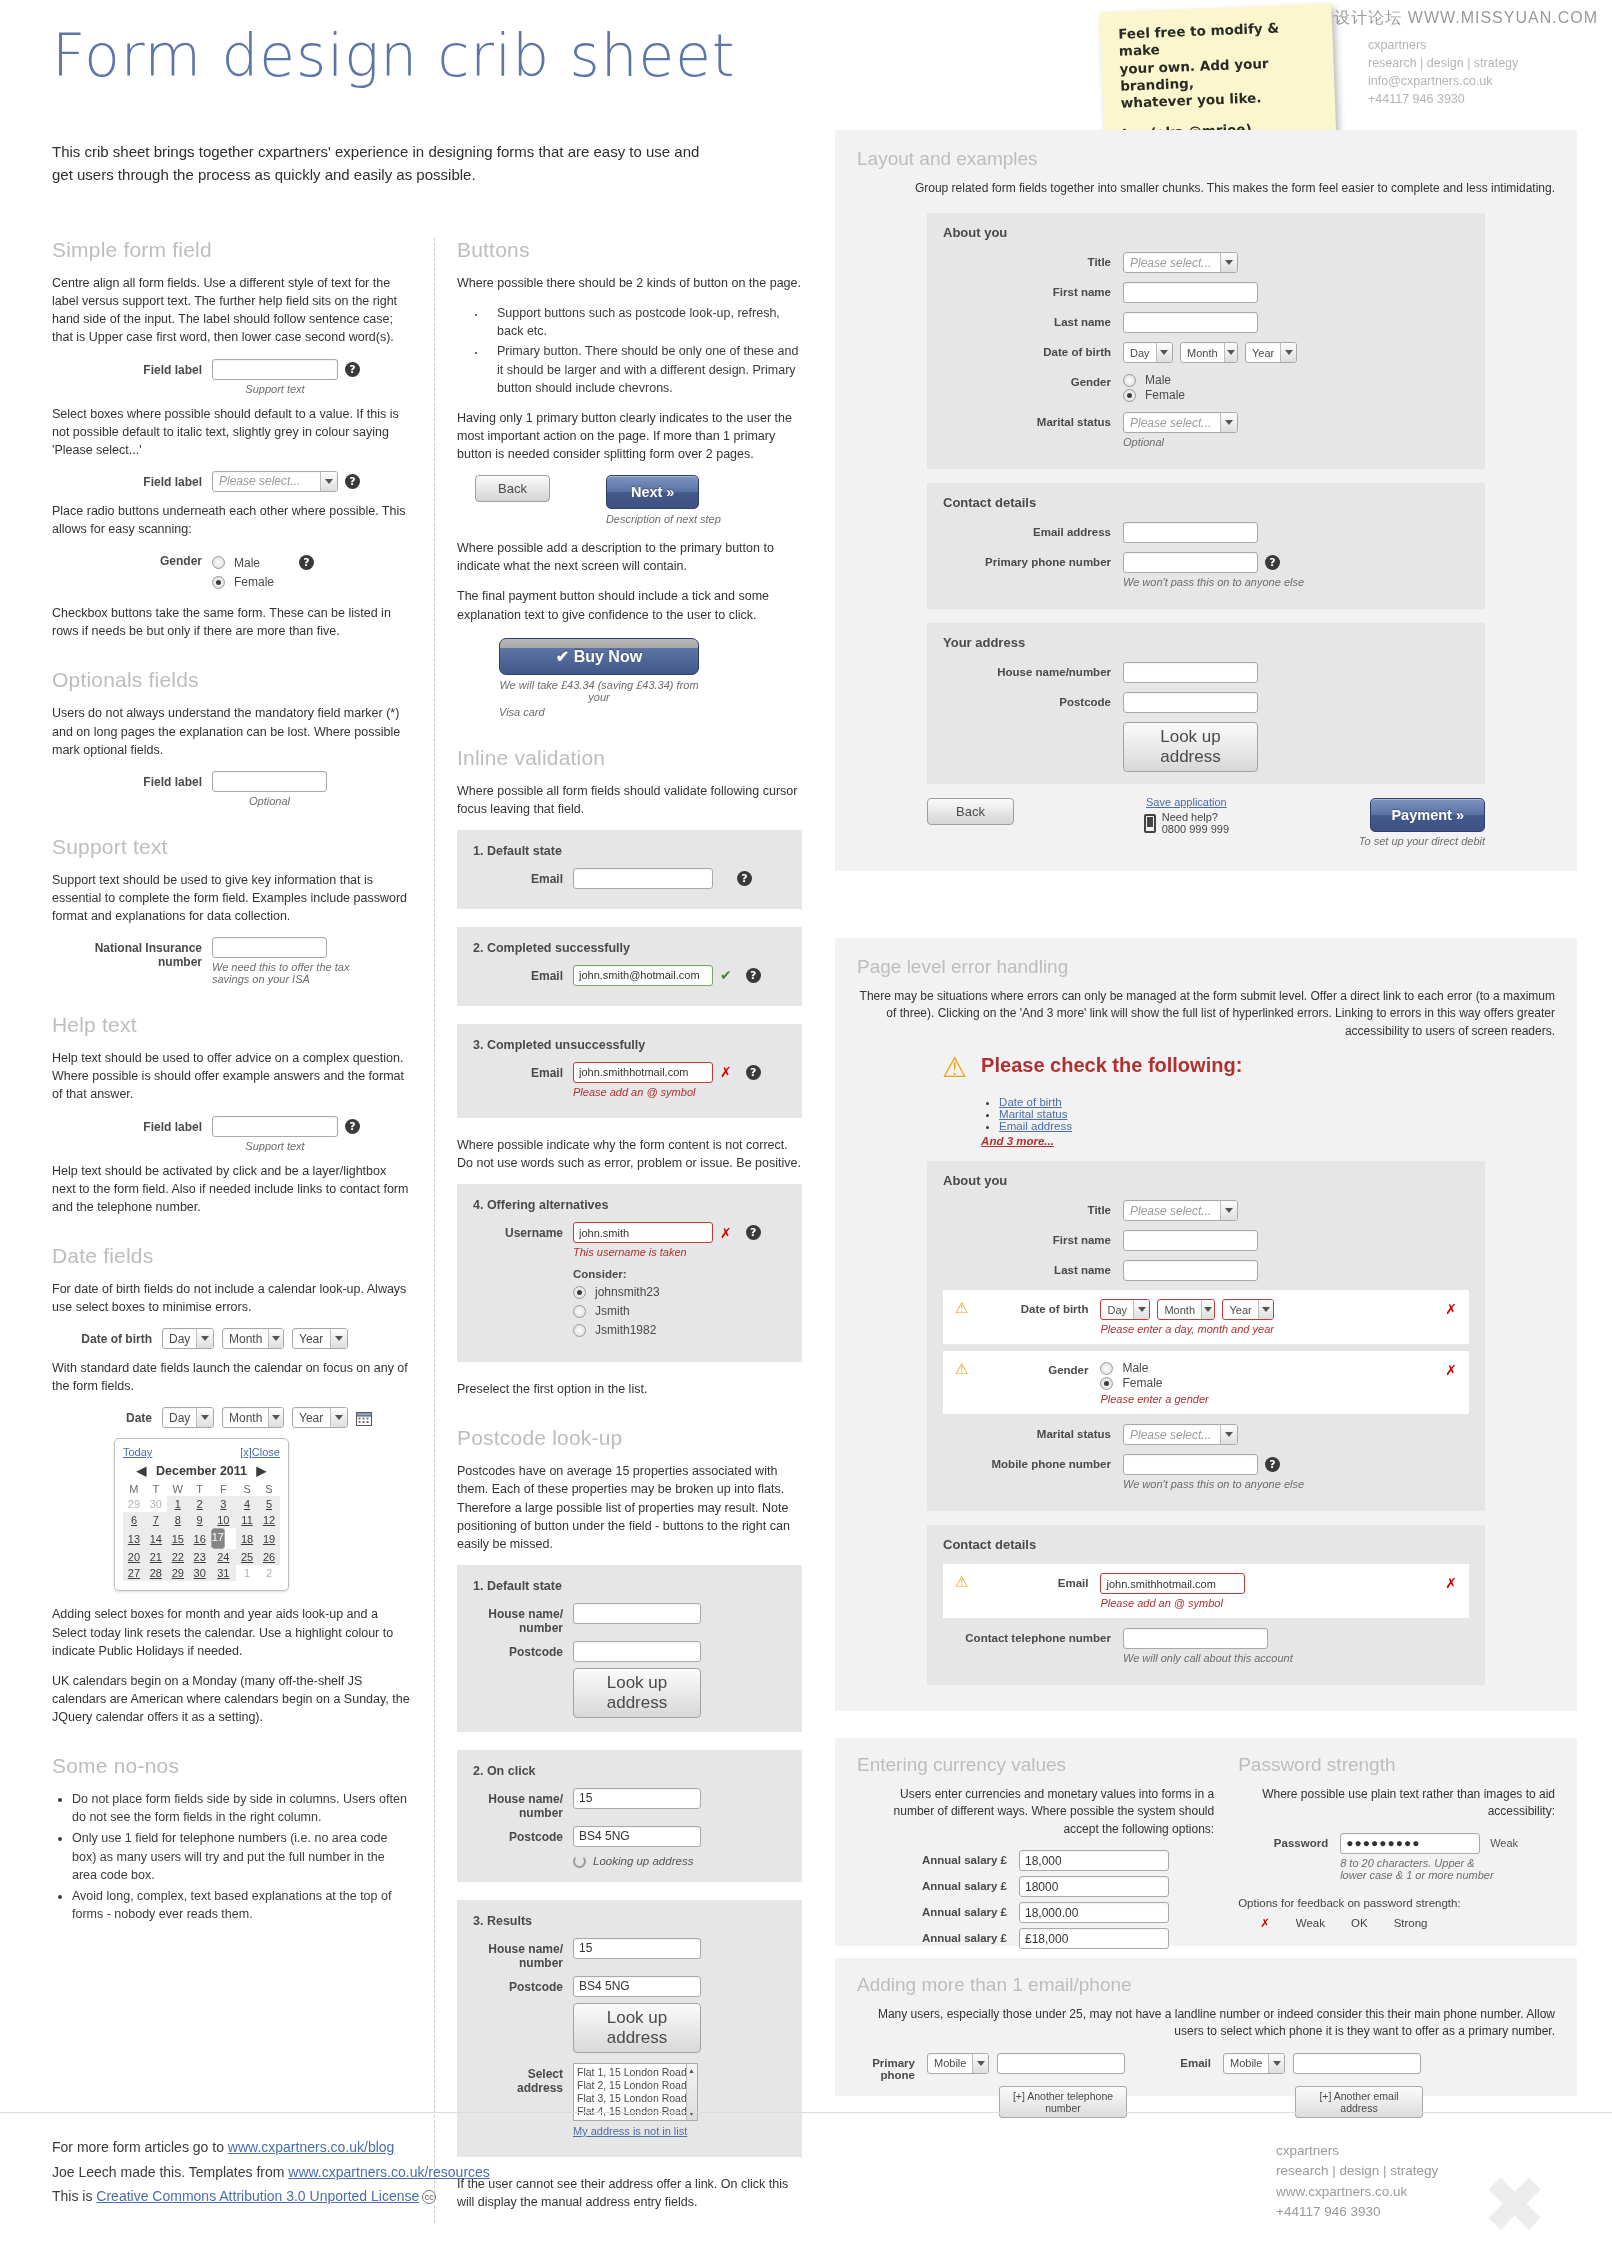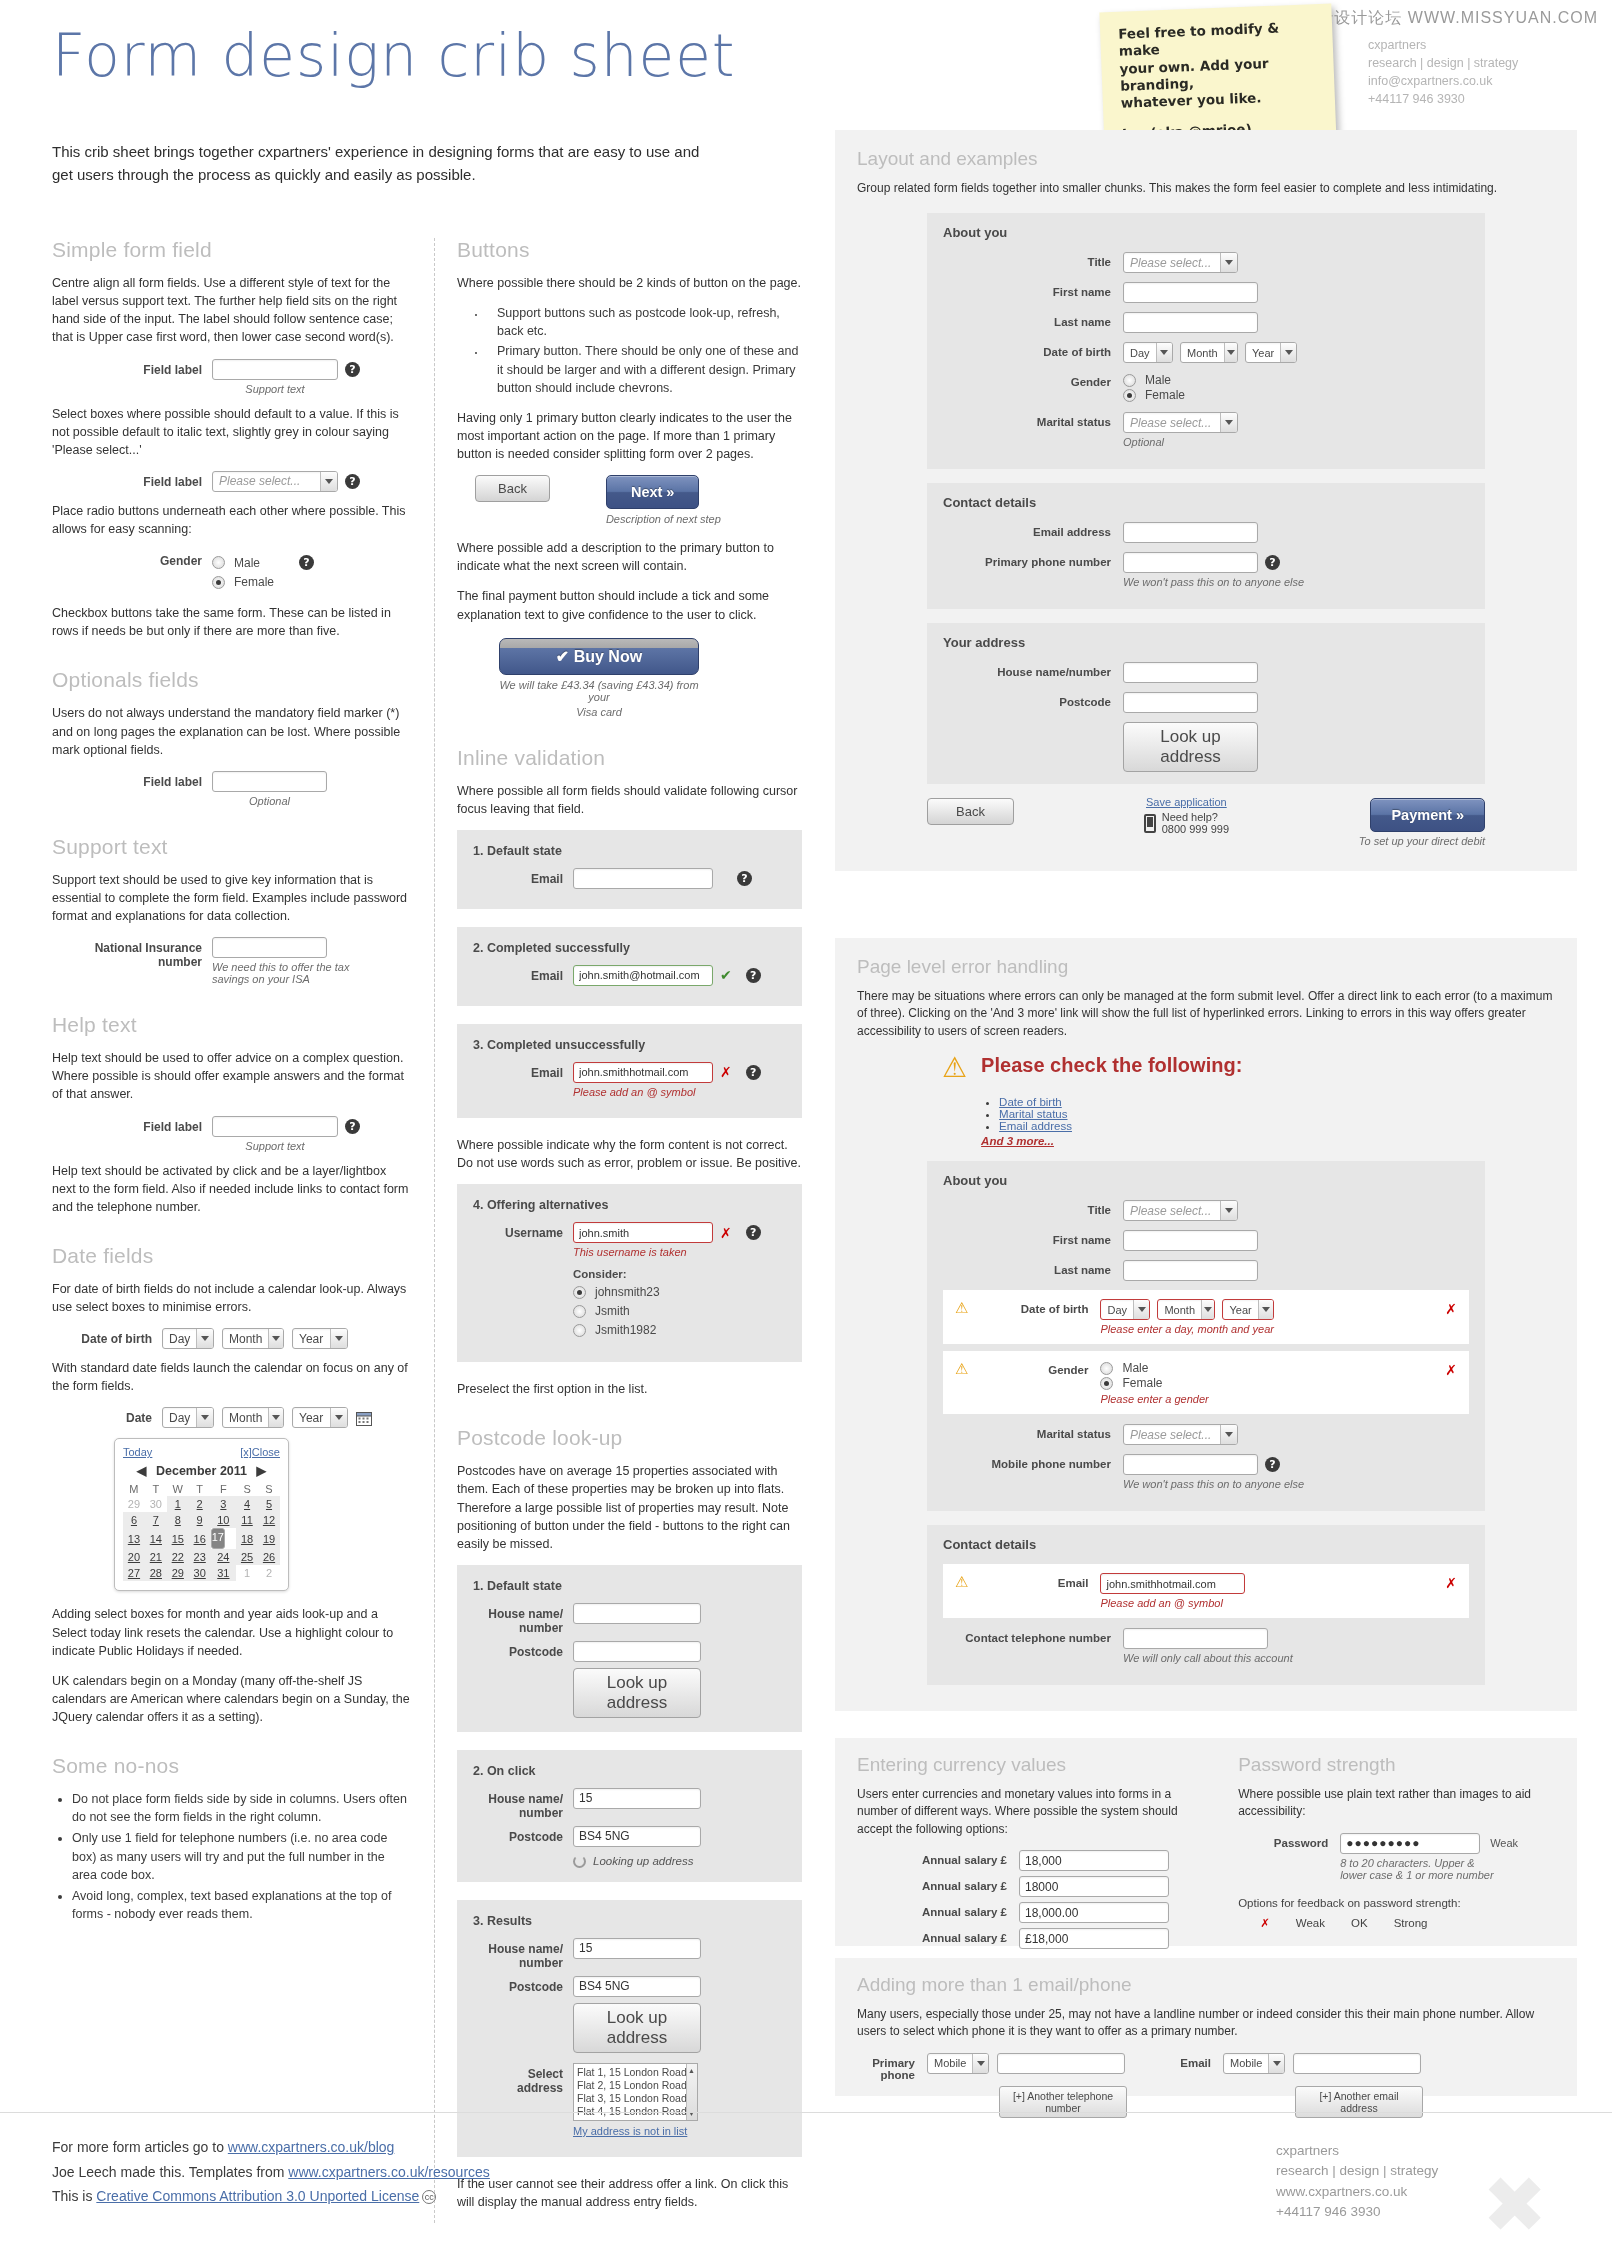--- a/index.html
+++ b/index.html
@@ -168,21 +168,21 @@
   .cal th { font-weight:normal; color:#6b6b6b; font-size:11px; padding:1px 0; }
   .cal td { text-align:center; padding:2px 0; font-size:11px; color:#3b3b3b;
             background:#ececec; }
   .cal td.off { color:#b3b3b3; background:#fff; }
   .cal td.sel { background:#858585; color:#fff; }
   .cal td u { text-decoration:underline; cursor:pointer; }
 
   
   .rpanel { position:absolute; background:#f2f2f2; }
   .rpanel h2 { font-size:19px; color:#bdbdbd; font-weight:normal; margin:0 0 10px 0; }
-  .rpanel p.body { font-size:12px; }
+  .rpanel p.body { font-size:12px;text-align:right; }
   .subcard { background:#e6e6e6; padding:12px 16px; margin-bottom:14px; }
   .subcard .sctitle { font-weight:bold; font-size:13px; color:#4a4a4a; margin-bottom:12px; }
   .grow { display:flex; align-items:flex-start; margin-bottom:9px; }
   .glabel { font-weight:bold; font-size:11.5px; color:#4a4a4a; text-align:right;
             width:168px; padding-top:4px; }
   .gctl { padding-left:12px; }
 
   .errbox { background:#fff; padding:9px 12px; margin-bottom:7px; display:flex;
             align-items:flex-start; }
   .warn { color:#e8a317; font-size:15px; line-height:1; margin-right:0;
@@ -498,21 +498,21 @@
         <div class="hint" style="text-align:center;margin-top:4px">Description of next step</div>
       </div>
     </div>
 
     <p class="body">Where possible add a description to the primary button to indicate what the next screen will contain.</p>
     <p class="body">The final payment button should include a tick and some explanation text to give confidence to the user to click.</p>
 
     <div style="margin:14px 0 0 42px;width:200px">
       <button class="btn-buy" style="width:200px">✔ Buy Now</button>
       <div class="hint" style="text-align:center;margin-top:4px">We will take £43.34  (saving £43.34) from your</div>
-      <div class="hint" style="text-align:center">Visa card</div>
+      <div class="hint" style="">Visa card</div>
     </div>
 
     <h2 class="sec">Inline validation</h2>
     <p class="body">Where possible all form fields should validate following cursor focus leaving that field.</p>
 
     <div class="panel">
       <div class="ptitle">1. Default state</div>
       <div class="frow" style="margin:6px 0">
         <div class="flabel" style="width:90px">Email</div>
         <div class="fctl" style="display:flex;align-items:center">

